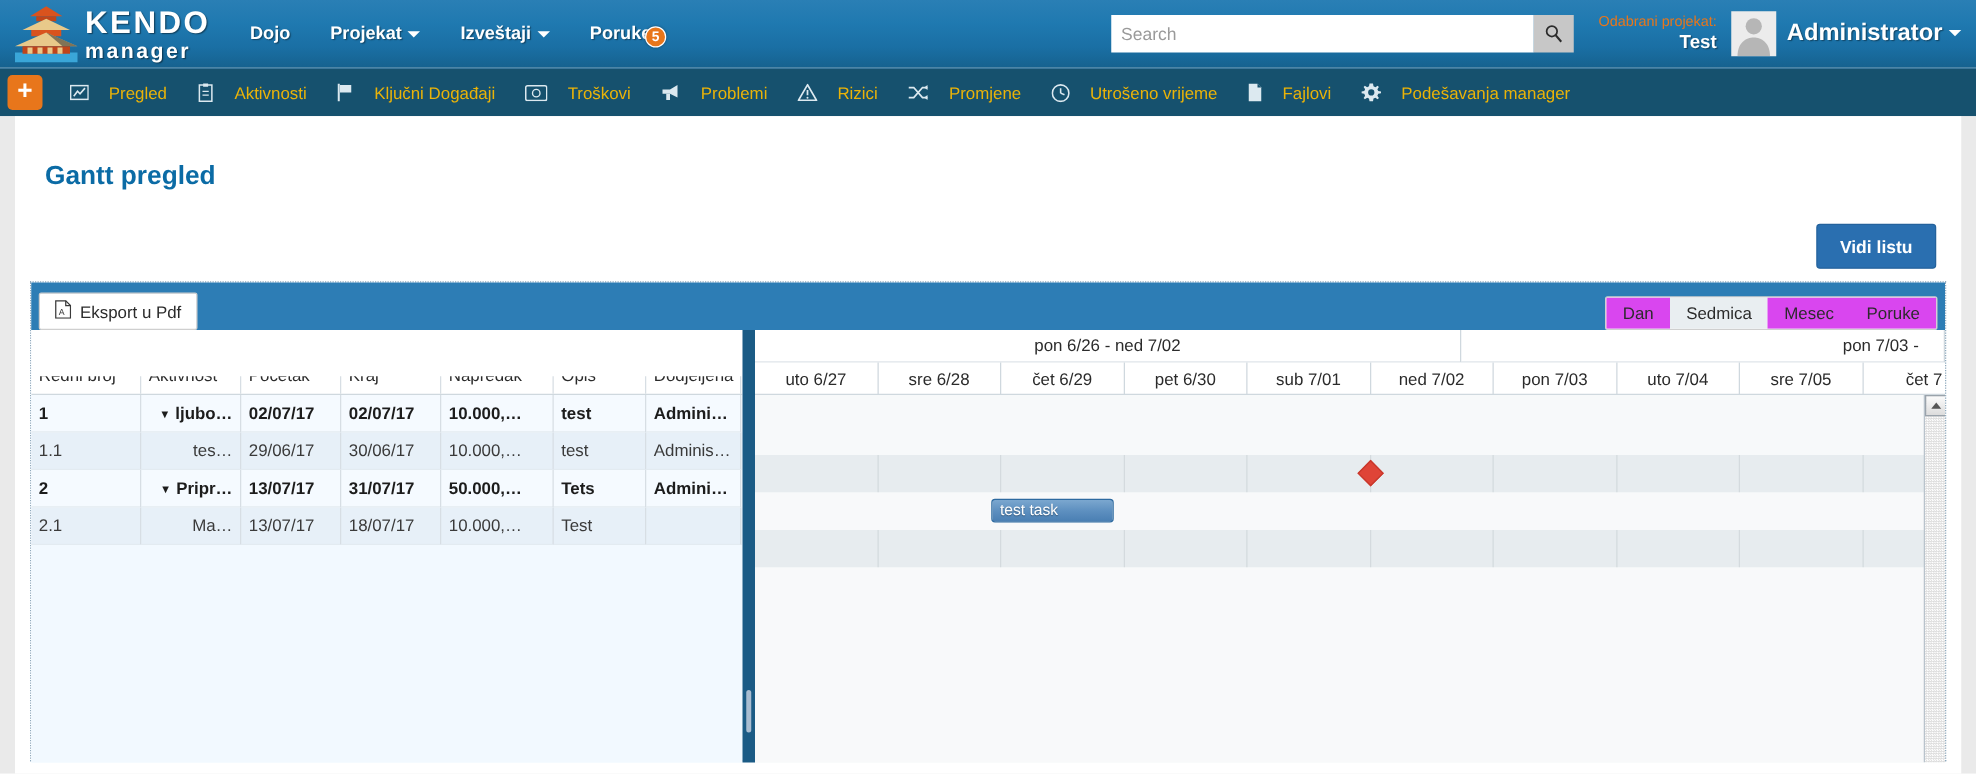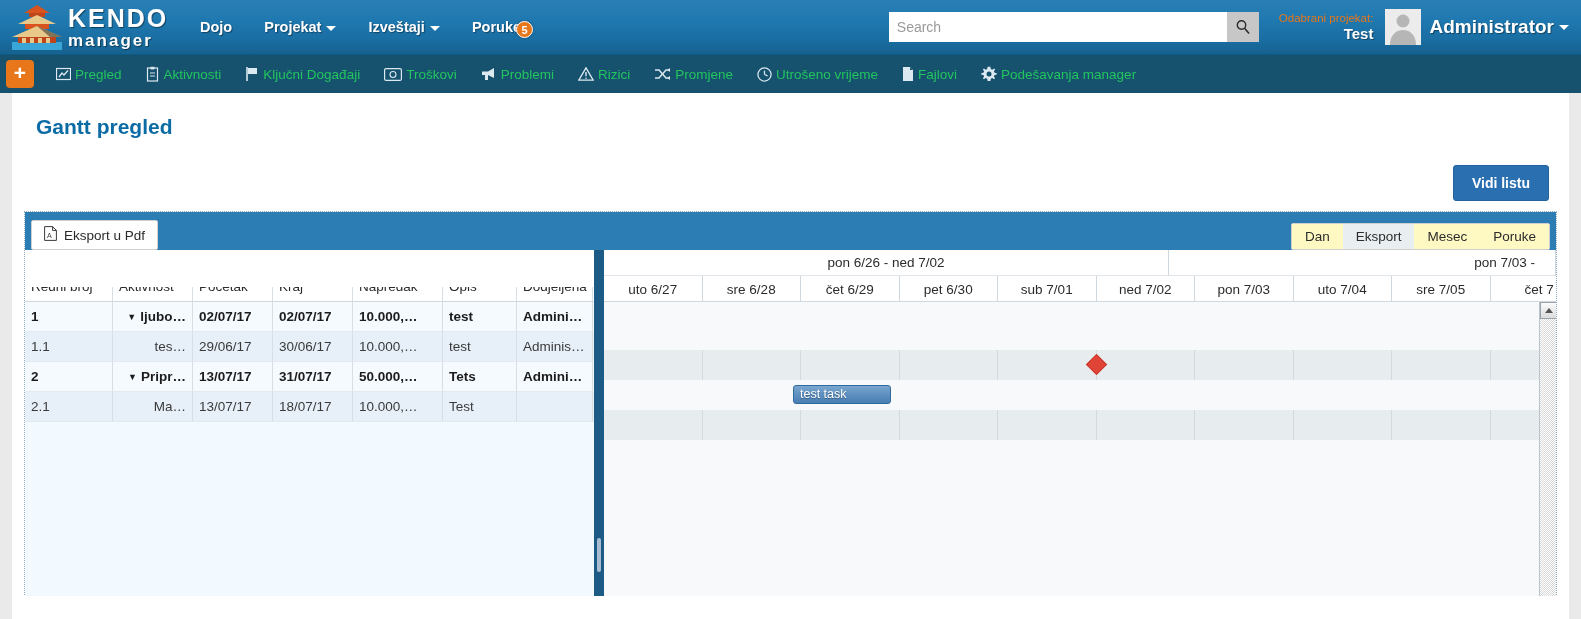--- a/index.html
+++ b/index.html
@@ -91,34 +91,34 @@
   #sub-nav {
     height: 38px; background: #16516e; display: flex; align-items: center;
   }
   #add-button {
     width: 28px; height: 28px; margin: 0 10px 0 6px;
     background: #e8761b; border-radius: 4px; color: #fff;
     font-size: 21px; line-height: 25px; text-align: center; font-weight: bold;
     cursor: pointer; flex: none;
   }
   .sub-nav-item {
-    display: flex; align-items: center; gap: 4px;
-    color: #22c55e; font-size: 13.5px; padding: 0 12px; cursor: pointer;
+    display: flex; align-items: center; gap: 16px;
+    color: #eab308; font-size: 13.5px; padding: 0 12px; cursor: pointer;
     white-space: nowrap;
   }
   .sub-nav-item .sn-icon { display: inline-flex; align-items: center; }
 
   
   #page-body { background: #eaeaea; height: calc(619px - 93px); padding: 0; }
   #content-card {
     margin: 0 12px; background: #ffffff; height: 100%;
     padding: 18px 12px 0 12px;
   }
   #page-title {
-    color: #0b6ba5; font-size: 21px; font-weight: bold; margin: 4px 0 0 12px;
+    color: #0b6ba5; font-size: 21px; font-weight: bold; margin: 18px 0 0 12px;
   }
   #title-actions { display: flex; justify-content: flex-end; margin: 26px 0 10px 0; padding-right: 8px; }
   #view-list-button {
     background: #2a6fb0; color: #fff; font-size: 14px; font-weight: bold;
     padding: 9px 18px; border: 1px solid #24629c; border-radius: 3px; cursor: pointer;
   }
 
   
   #gantt {
     border: 1px dotted #8fa9bd; height: 384px; position: relative; background: #fff;
@@ -127,21 +127,21 @@
     height: 38px; background: #2d7db5; display: flex; align-items: flex-end;
     padding: 0 6px; justify-content: space-between;
   }
   #export-pdf {
     background: #ffffff; border: 1px solid #cfcfcf; border-radius: 2px;
     padding: 5px 12px; font-size: 13.5px; color: #2b2b2b; cursor: pointer;
     display: flex; align-items: center; gap: 7px;
   }
   #view-switch { display: flex; background: #fff; border: 1px solid #cfcfcf; border-radius: 2px; overflow: hidden; }
   .view-btn {
-    padding: 5px 13px; font-size: 13.5px; color: #2b2b2b; cursor: pointer; background: #fef9c3;
+    padding: 5px 13px; font-size: 13.5px; color: #2b2b2b; cursor: pointer; background: #d946ef;
   }
   .view-btn.selected { background: #e9eef1; }
 
   #gantt-body { display: flex; height: calc(384px - 38px); }
 
   
   #gantt-grid { width: 569px; flex: none; background: #f2f9ff; overflow: hidden; position: relative; }
   #grid-header { display: flex; height: 52px; background: #fff; border-bottom: 1px solid #cfd8de; }
   .gh-cell {
     border-right: 1px solid #d7dee4; display: flex; align-items: flex-end;
@@ -423,21 +423,21 @@
             <svg width="13" height="15" viewBox="0 0 13 15">
               <polygon points="0.6,0.6 8.6,0.6 12.4,4.4 12.4,14.4 0.6,14.4" fill="none" stroke="#3a3a3a" stroke-width="1"></polygon>
               <polyline points="8.6,0.6 8.6,4.4 12.4,4.4" fill="none" stroke="#3a3a3a" stroke-width="1"></polyline>
               <text x="3" y="12" font-size="7" font-family="Liberation Sans" fill="#3a3a3a">A</text>
             </svg>
           </span>
           <span>Eksport u Pdf</span>
         </div>
         <div id="view-switch">
           <div class="view-btn">Dan</div>
-          <div class="view-btn selected">Eksport</div>
+          <div class="view-btn selected">Sedmica</div>
           <div class="view-btn">Mesec</div>
           <div class="view-btn">Poruke</div>
         </div>
       </div>
 
       <div id="gantt-body">
 
         <div id="gantt-grid">
           <div id="grid-header">
             <div class="gh-cell" style="width:88px">

